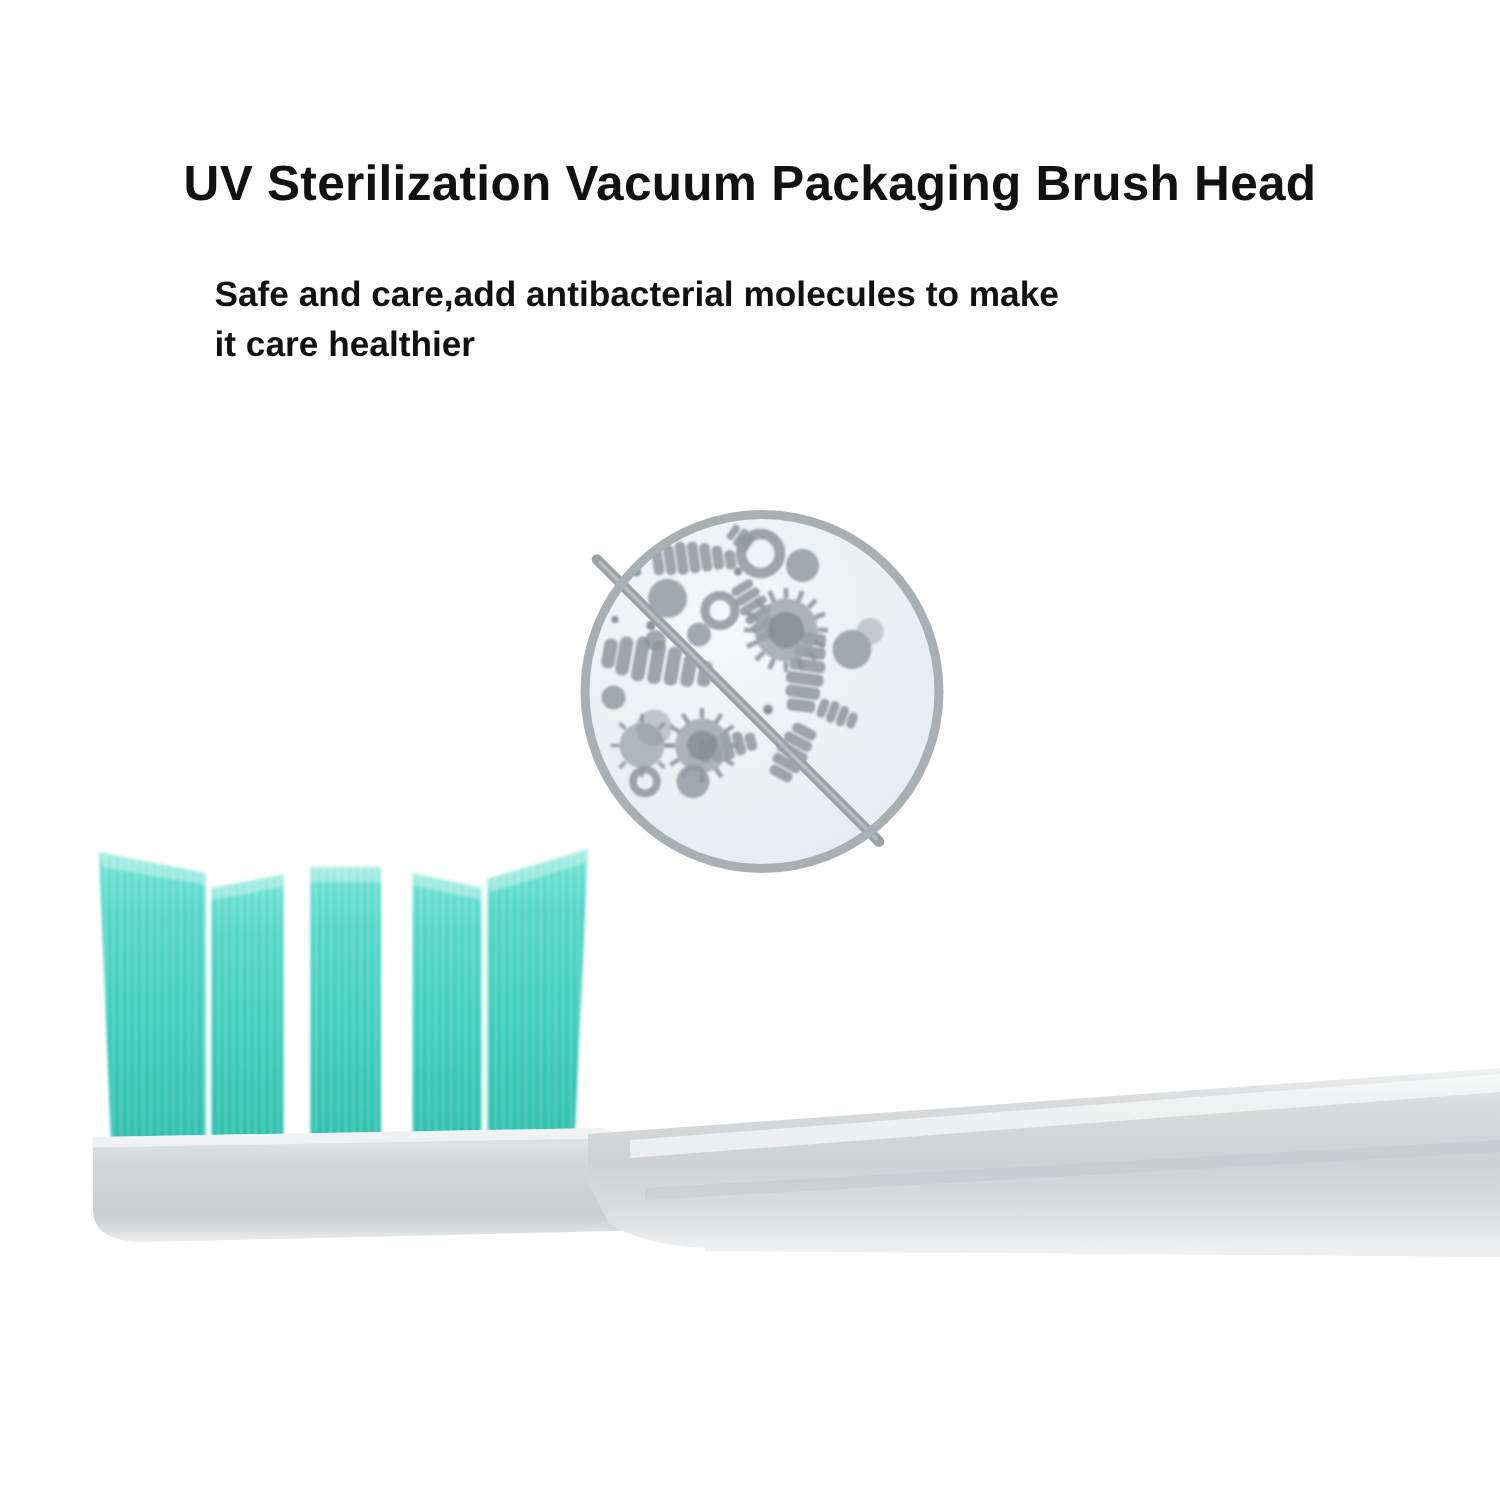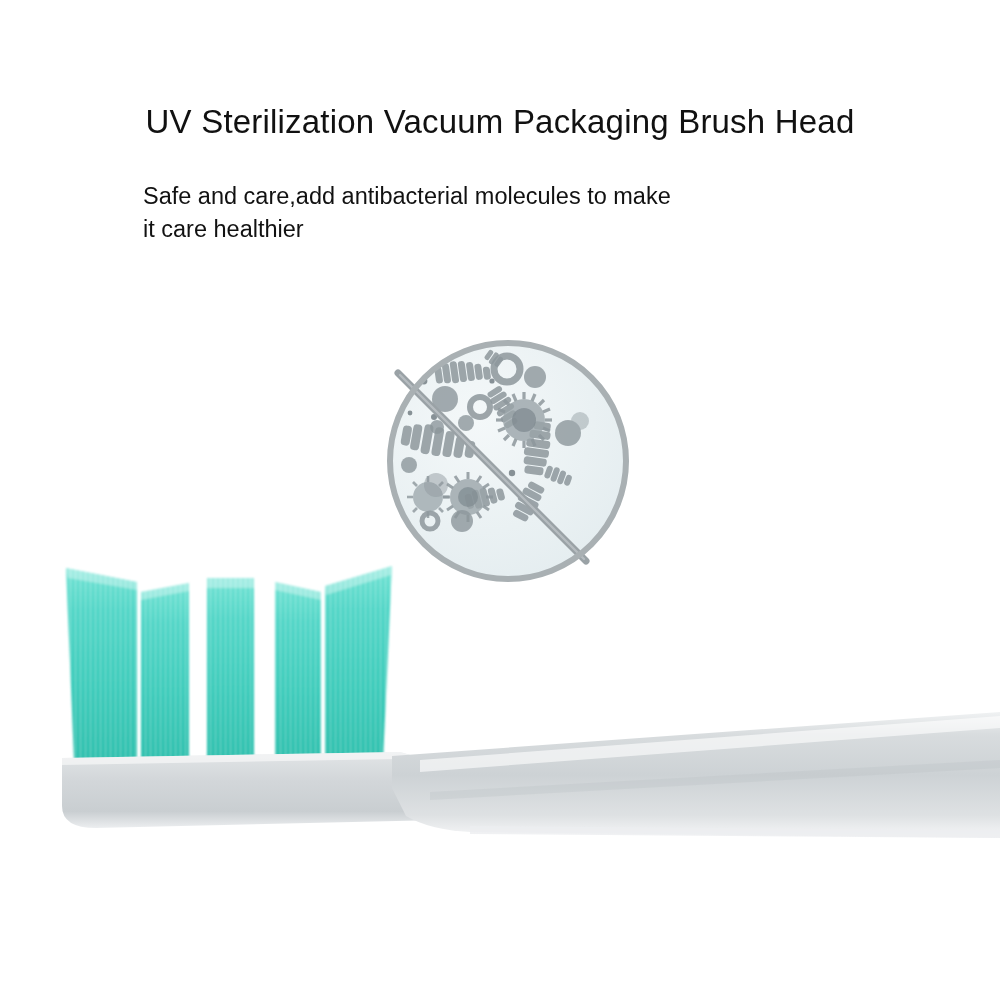--- a/index.html
+++ b/index.html
@@ -20,34 +20,34 @@
   }
 
   
   .headline {
     position: absolute;
     left: 0;
     top: 103px;
     width: 1000px;
     text-align: center;
     font-size: 33px;
-    font-weight: 400;
+    font-weight: 700;
     letter-spacing: 0.2px;
     color: #111111;
     line-height: 1.15;
     white-space: nowrap;
   }
   .subcopy {
     position: absolute;
     left: 143px;
     top: 180px;
     width: 740px;
     text-align: left;
     font-size: 23.5px;
-    font-weight: 400;
+    font-weight: 700;
     color: #111111;
     line-height: 1.42;
   }
   .subcopy .line { display: block; }
 
   
   #magnifier {
     position: absolute;
     left: 372px;
     top: 325px;

